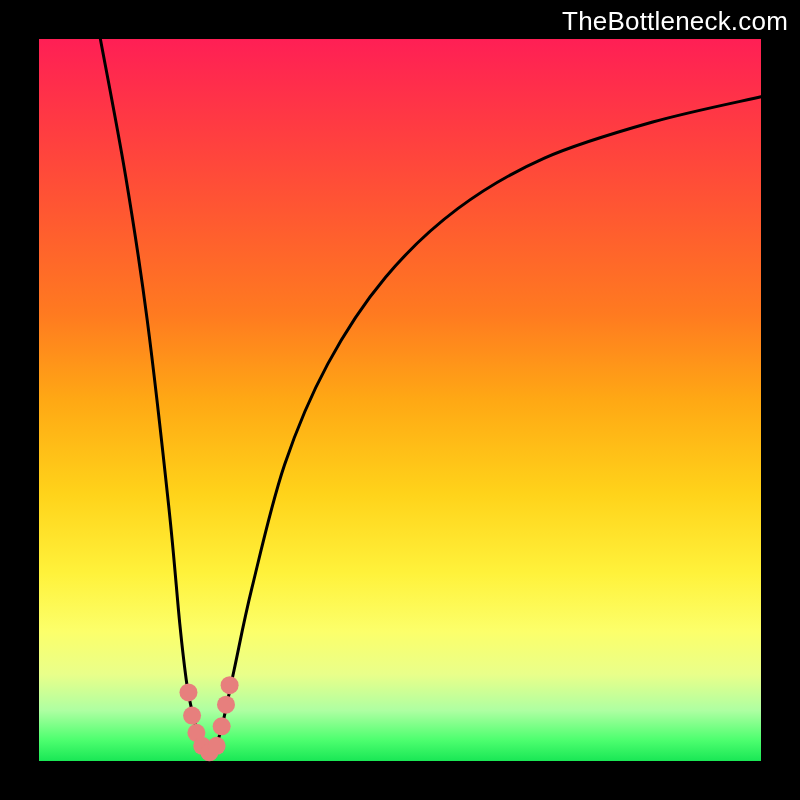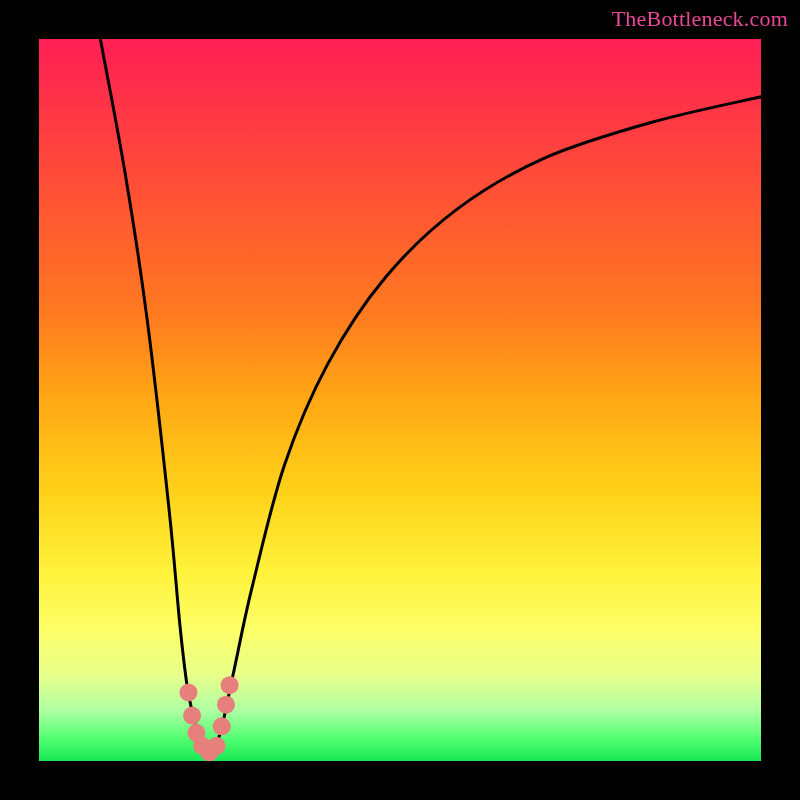--- a/index.html
+++ b/index.html
@@ -46,26 +46,25 @@
     left: 0;
     top: 0;
     width: 722px;
     height: 722px;
     overflow: visible;
   }
   .watermark {
     position: absolute;
     top: 6px;
     right: 12px;
-    color: #ec4899;
-    font-size: 22px;
+    color: #ffffff;
+    font-size: 26px;
     font-weight: 400;
     letter-spacing: 0.2px;
     user-select: none;
-    font-family: Liberation Serif, serif;
   }
 </style>
 </head>
 <body>
 
 <div class="frame">
   <div class="plot">
     <svg viewBox="0 0 722 722" preserveAspectRatio="none">
       <path d="M 61.370000000000005 0 C 65.58166666666668 22.863333333333326, 78.81833333333333 90.24999999999994, 86.64 137.17999999999995 C 94.46166666666667 184.10999999999996, 101.08 226.22666666666663, 108.3 281.58 C 115.52 336.93333333333334, 124.54500000000002 418.76, 129.96 469.3 C 135.375 519.84, 137.78166666666667 555.3383333333333, 140.79 584.8199999999999 C 143.79833333333332 614.3016666666666, 145.844 631.1483333333333, 148.01 646.19 C 150.176 661.2316666666668, 151.981 667.0076666666668, 153.786 675.07 C 155.591 683.1323333333333, 156.79433333333333 688.6676666666666, 158.84 694.564 C 160.88566666666668 700.4603333333333, 163.65333333333334 706.9583333333333, 166.06 710.448 C 168.46666666666667 713.9376666666667, 172.07666666666665 714.6596666666667, 173.28 715.502" fill="none" stroke="#000" stroke-width="3" stroke-linecap="round" stroke-linejoin="round"></path>
       <path d="M 173.28 715.502 C 174.724 711.531, 178.33399999999997 705.6346666666667, 181.944 691.676 C 185.554 677.7173333333334, 189.7656666666667 655.576, 194.94000000000003 631.75 C 200.11433333333335 607.924, 204.56666666666666 583.015, 212.98999999999998 548.72 C 221.4133333333333 514.4250000000001, 232.84500000000003 463.28333333333336, 245.48000000000002 425.98 C 258.115 388.6766666666667, 271.9533333333334 356.18666666666667, 288.8 324.9 C 305.64666666666665 293.6133333333333, 324.9 264.13166666666666, 346.56 238.26 C 368.22 212.38833333333332, 392.28666666666663 189.52499999999995, 418.76 169.66999999999996 C 445.23333333333335 149.81499999999997, 472.90999999999997 133.57, 505.4 119.13 C 537.89 104.69, 577.5999999999999 93.25833333333331, 613.6999999999999 83.02999999999997 C 649.8 72.80166666666663, 703.95 61.97166666666666, 722 57.75999999999999" fill="none" stroke="#000" stroke-width="3" stroke-linecap="round" stroke-linejoin="round"></path>

